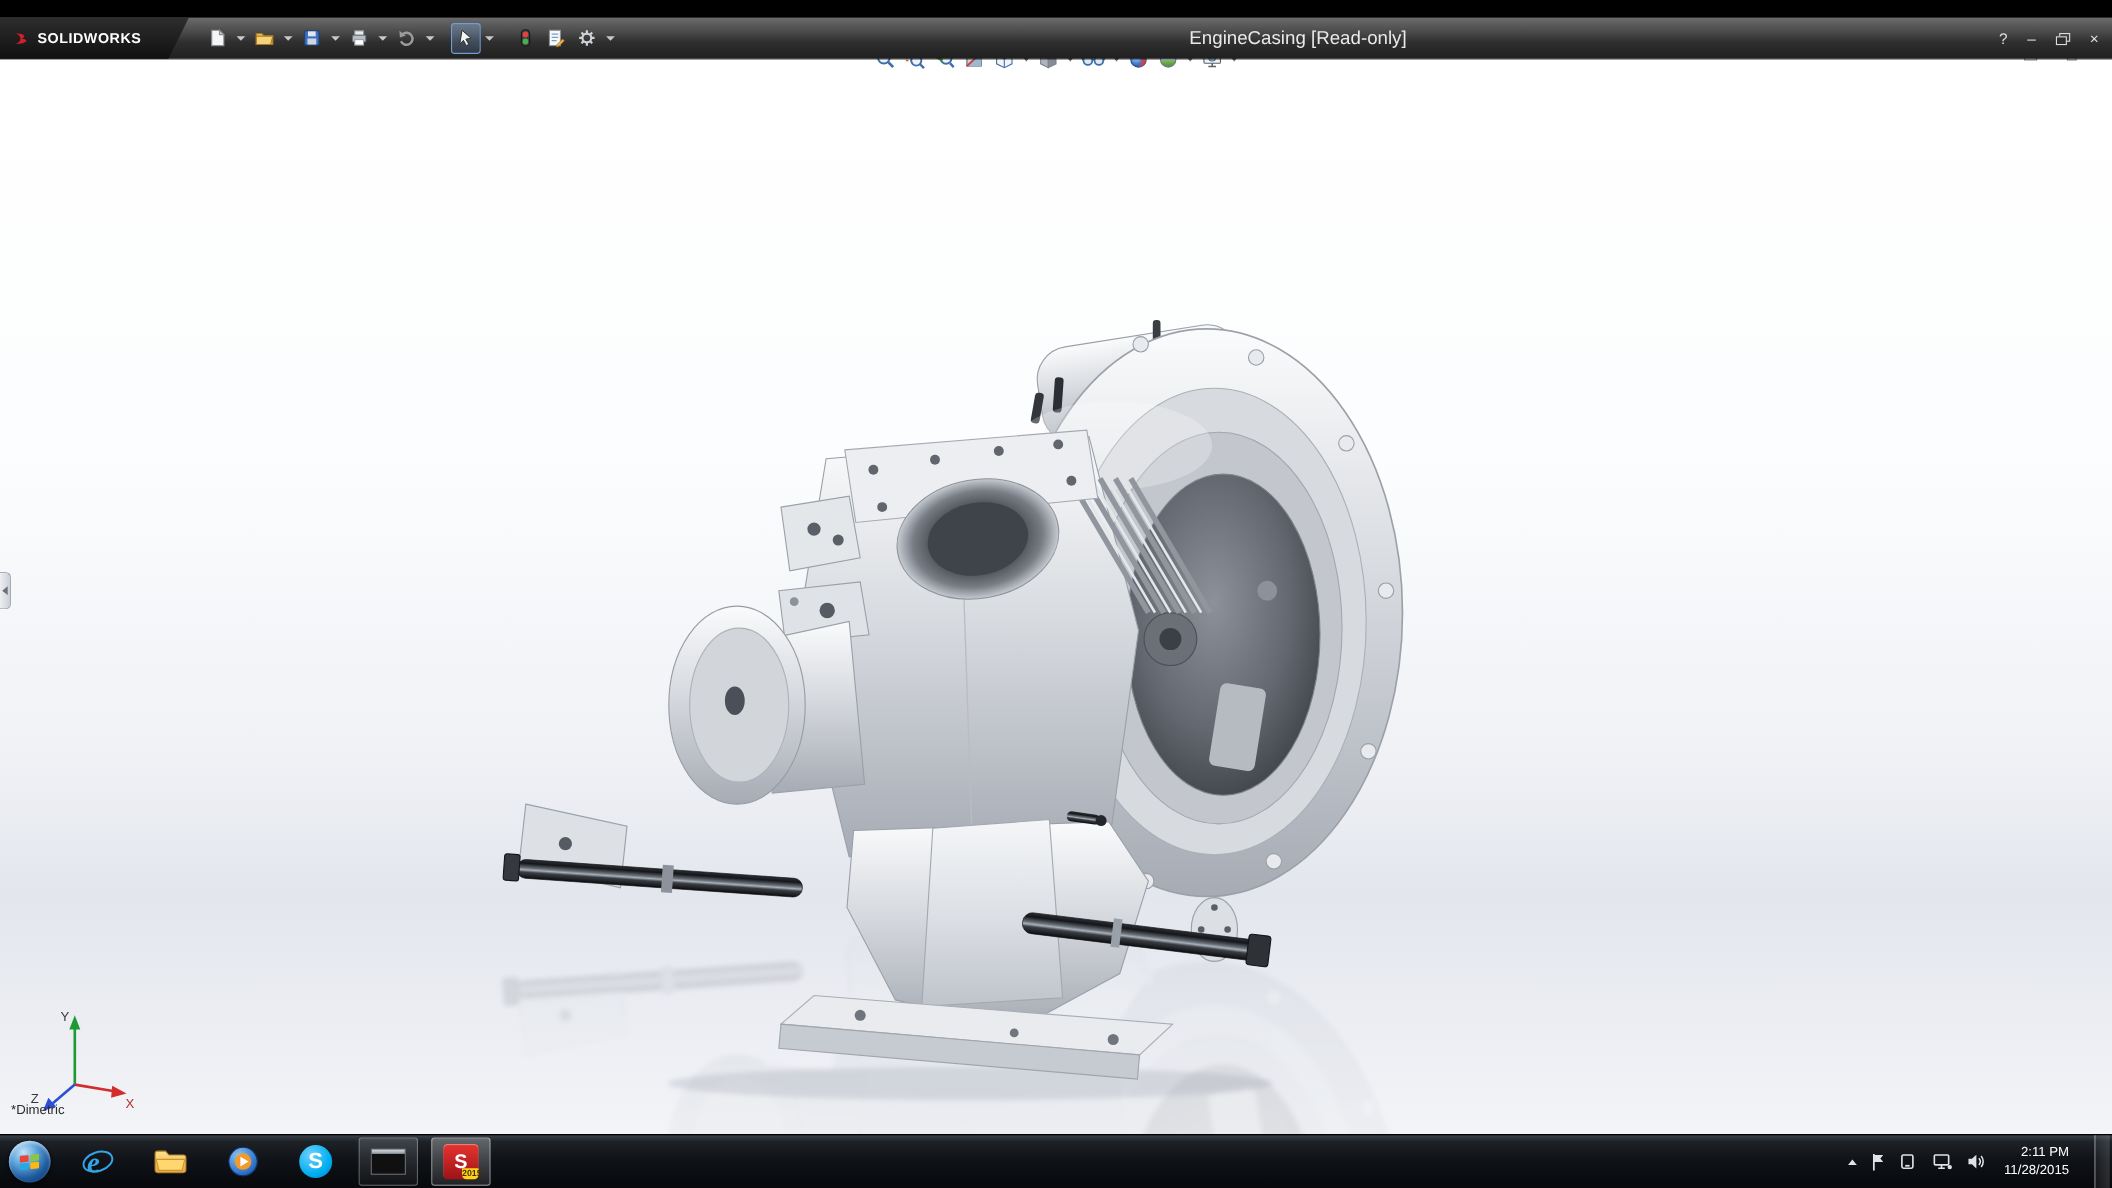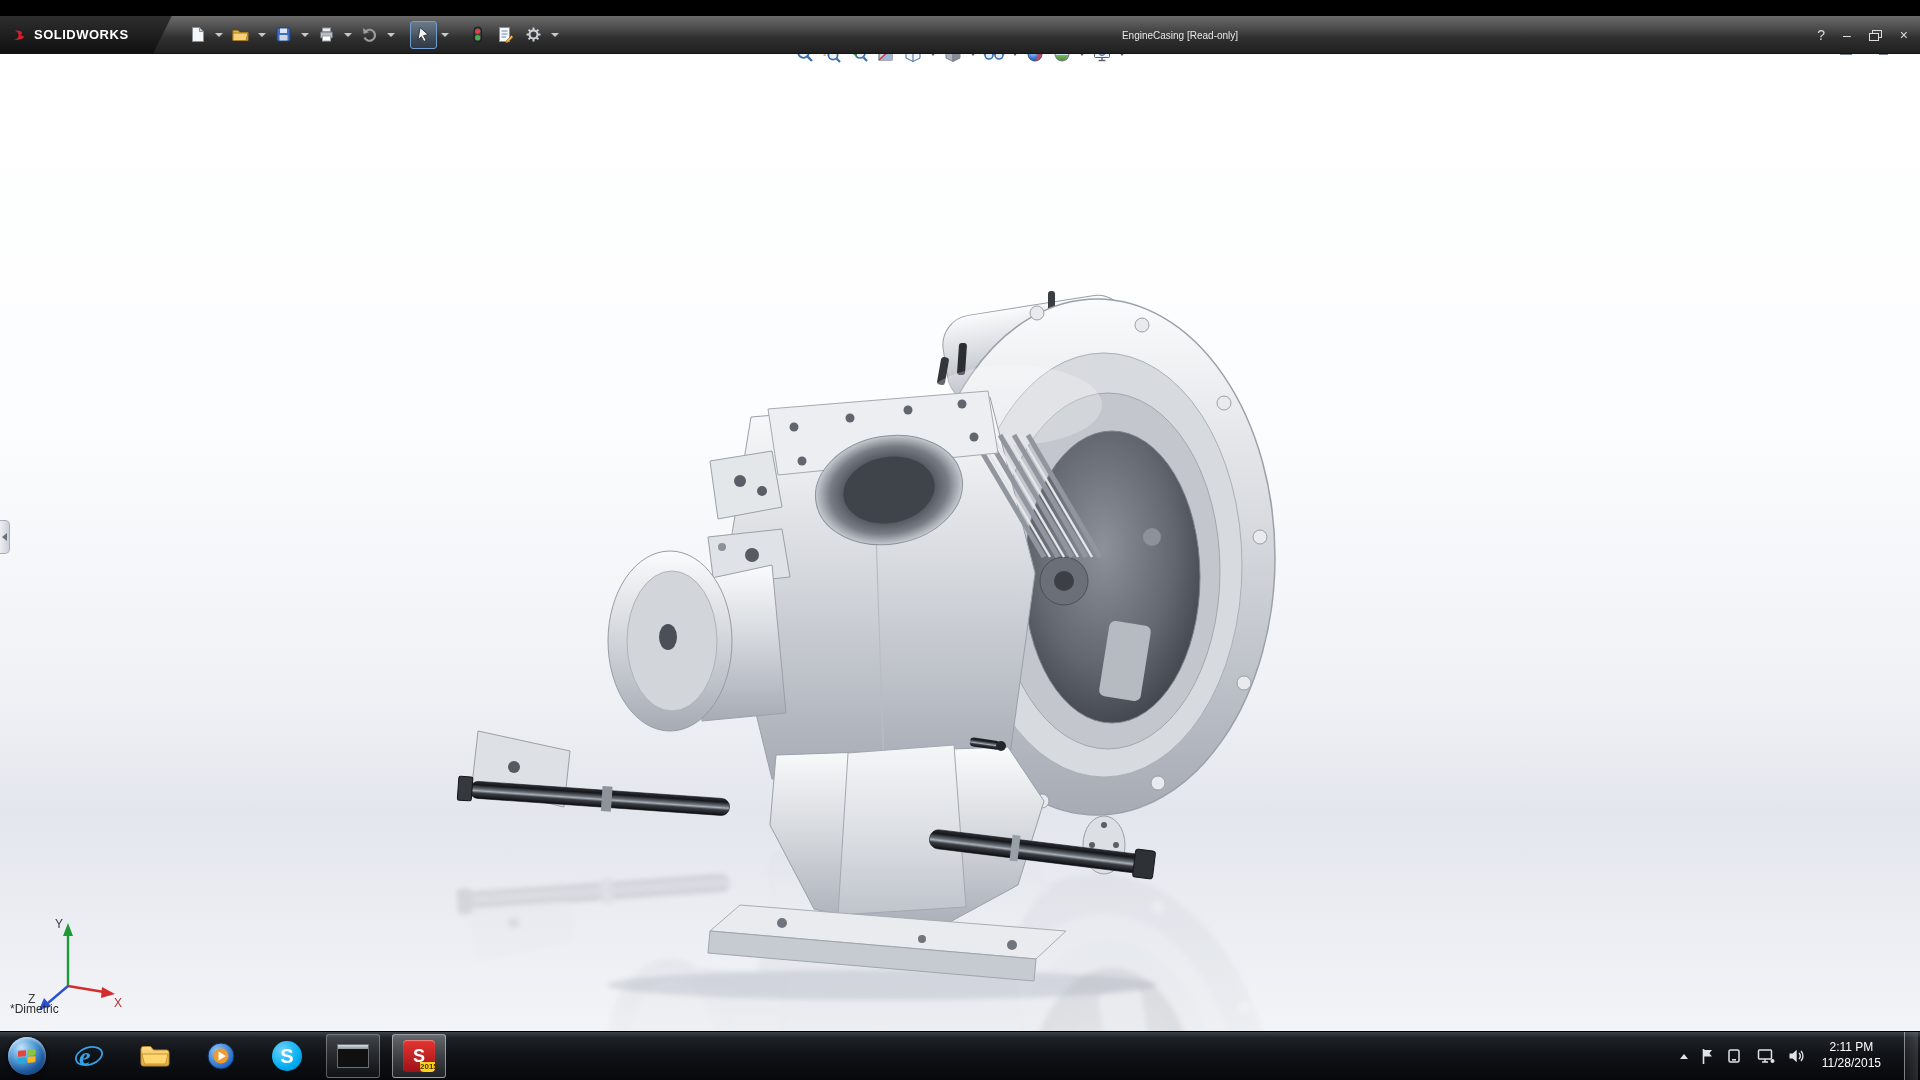--- a/index.html
+++ b/index.html
@@ -14,21 +14,21 @@
     clip-path:polygon(0 0,100% 0,89% 100%,0 100%);display:flex;align-items:center;gap:6px;
     padding-left:10px;box-sizing:border-box;flex:0 0 auto;}
   .brand{color:#fff;font-size:13px;font-weight:bold;letter-spacing:.5px;}
   .tb{display:flex;align-items:center;margin-left:12px;gap:1px;}
   .tbtn{height:26px;display:flex;align-items:center;padding:0 3px;border-radius:3px;border:1px solid transparent;}
   .tbtn svg{display:block;}
   .tbtn.active{border:1px solid #6f9fd2;background:linear-gradient(180deg,rgba(130,170,215,.38),rgba(90,130,180,.22));}
   .caret{width:0;height:0;border-left:4px solid transparent;border-right:4px solid transparent;border-top:4px solid #c9c9c9;margin:0 3px;}
   .tb-gap{width:10px;}
   .title{position:absolute;left:1180px;top:0;height:38px;display:flex;align-items:center;
-    transform:translateX(-50%);color:#e9e9e9;font-size:10px;white-space:nowrap;}
+    transform:translateX(-50%);color:#e9e9e9;font-size:17px;white-space:nowrap;}
   .winctrl{position:absolute;right:12px;top:0;height:38px;display:flex;align-items:center;gap:18px;color:#dcdcdc;font-size:14px;}
   .wrestore{position:relative;width:13px;height:11px;display:inline-block;}
   .wrestore::before{content:"";position:absolute;right:0;top:0;width:8px;height:6px;border:1px solid #dcdcdc;}
   .wrestore::after{content:"";position:absolute;left:0;bottom:0;width:8px;height:6px;border:1px solid #dcdcdc;background:#2f2f2f;}
 
   
   .viewport{position:absolute;top:38px;bottom:49px;left:0;right:0;overflow:hidden;
     background:linear-gradient(180deg,#ffffff 0%,#fcfdfe 38%,#eff1f5 66%,#e3e6ed 78%,#edeff4 92%,#f3f4f7 100%);}
   .headsup{position:absolute;top:3px;left:50%;transform:translateX(-50%);display:flex;align-items:center;gap:3px;}
   .hbtn{height:26px;display:flex;align-items:center;padding:0 2px;border-radius:3px;}
@@ -63,21 +63,21 @@
   .skype-badge{width:30px;height:30px;border-radius:50%;background:radial-gradient(circle at 35% 30%,#6fd0ff,#00aff0 60%,#0082c8);
     color:#fff;font-weight:bold;font-size:20px;display:flex;align-items:center;justify-content:center;}
   .cmdicon{width:32px;height:24px;background:#101010;border:1px solid #6a6f76;box-sizing:border-box;}
   .cmdicon .strip{height:4px;background:linear-gradient(180deg,#d8dde2,#8d949c);}
   .swicon{width:32px;height:32px;background:linear-gradient(180deg,#e5352f,#9e1218);border-radius:4px;position:relative;
     display:flex;align-items:center;justify-content:center;color:#fff;font-weight:bold;font-size:18px;box-shadow:inset 0 1px 1px rgba(255,255,255,.4);}
   .swicon .badge{position:absolute;left:17px;right:0;bottom:0;background:#ffd21e;color:#4a3000;font-size:8px;font-weight:bold;
     text-align:center;border-radius:0 0 4px 4px;line-height:10px;}
   .tray{margin-left:auto;display:flex;align-items:center;gap:13px;color:#e7eaee;padding-right:2px;}
   .chev{width:0;height:0;border-left:4.5px solid transparent;border-right:4.5px solid transparent;border-bottom:5.5px solid #dfe3e8;}
-  .clock{text-align:center;font-size:12px;line-height:1.3;color:#fff;margin:0 10px 0 4px;}
+  .clock{text-align:right;font-size:12px;line-height:1.3;color:#fff;margin:0 10px 0 4px;}
   .show-desktop{width:13px;height:49px;border-left:1px solid rgba(255,255,255,.4);
     background:linear-gradient(90deg,rgba(255,255,255,.05),rgba(255,255,255,.14));}
 </style>
 </head>
 <body>
 
 <div class="screen">
 
   <div class="titlebar">
     <div class="sw-logo">

